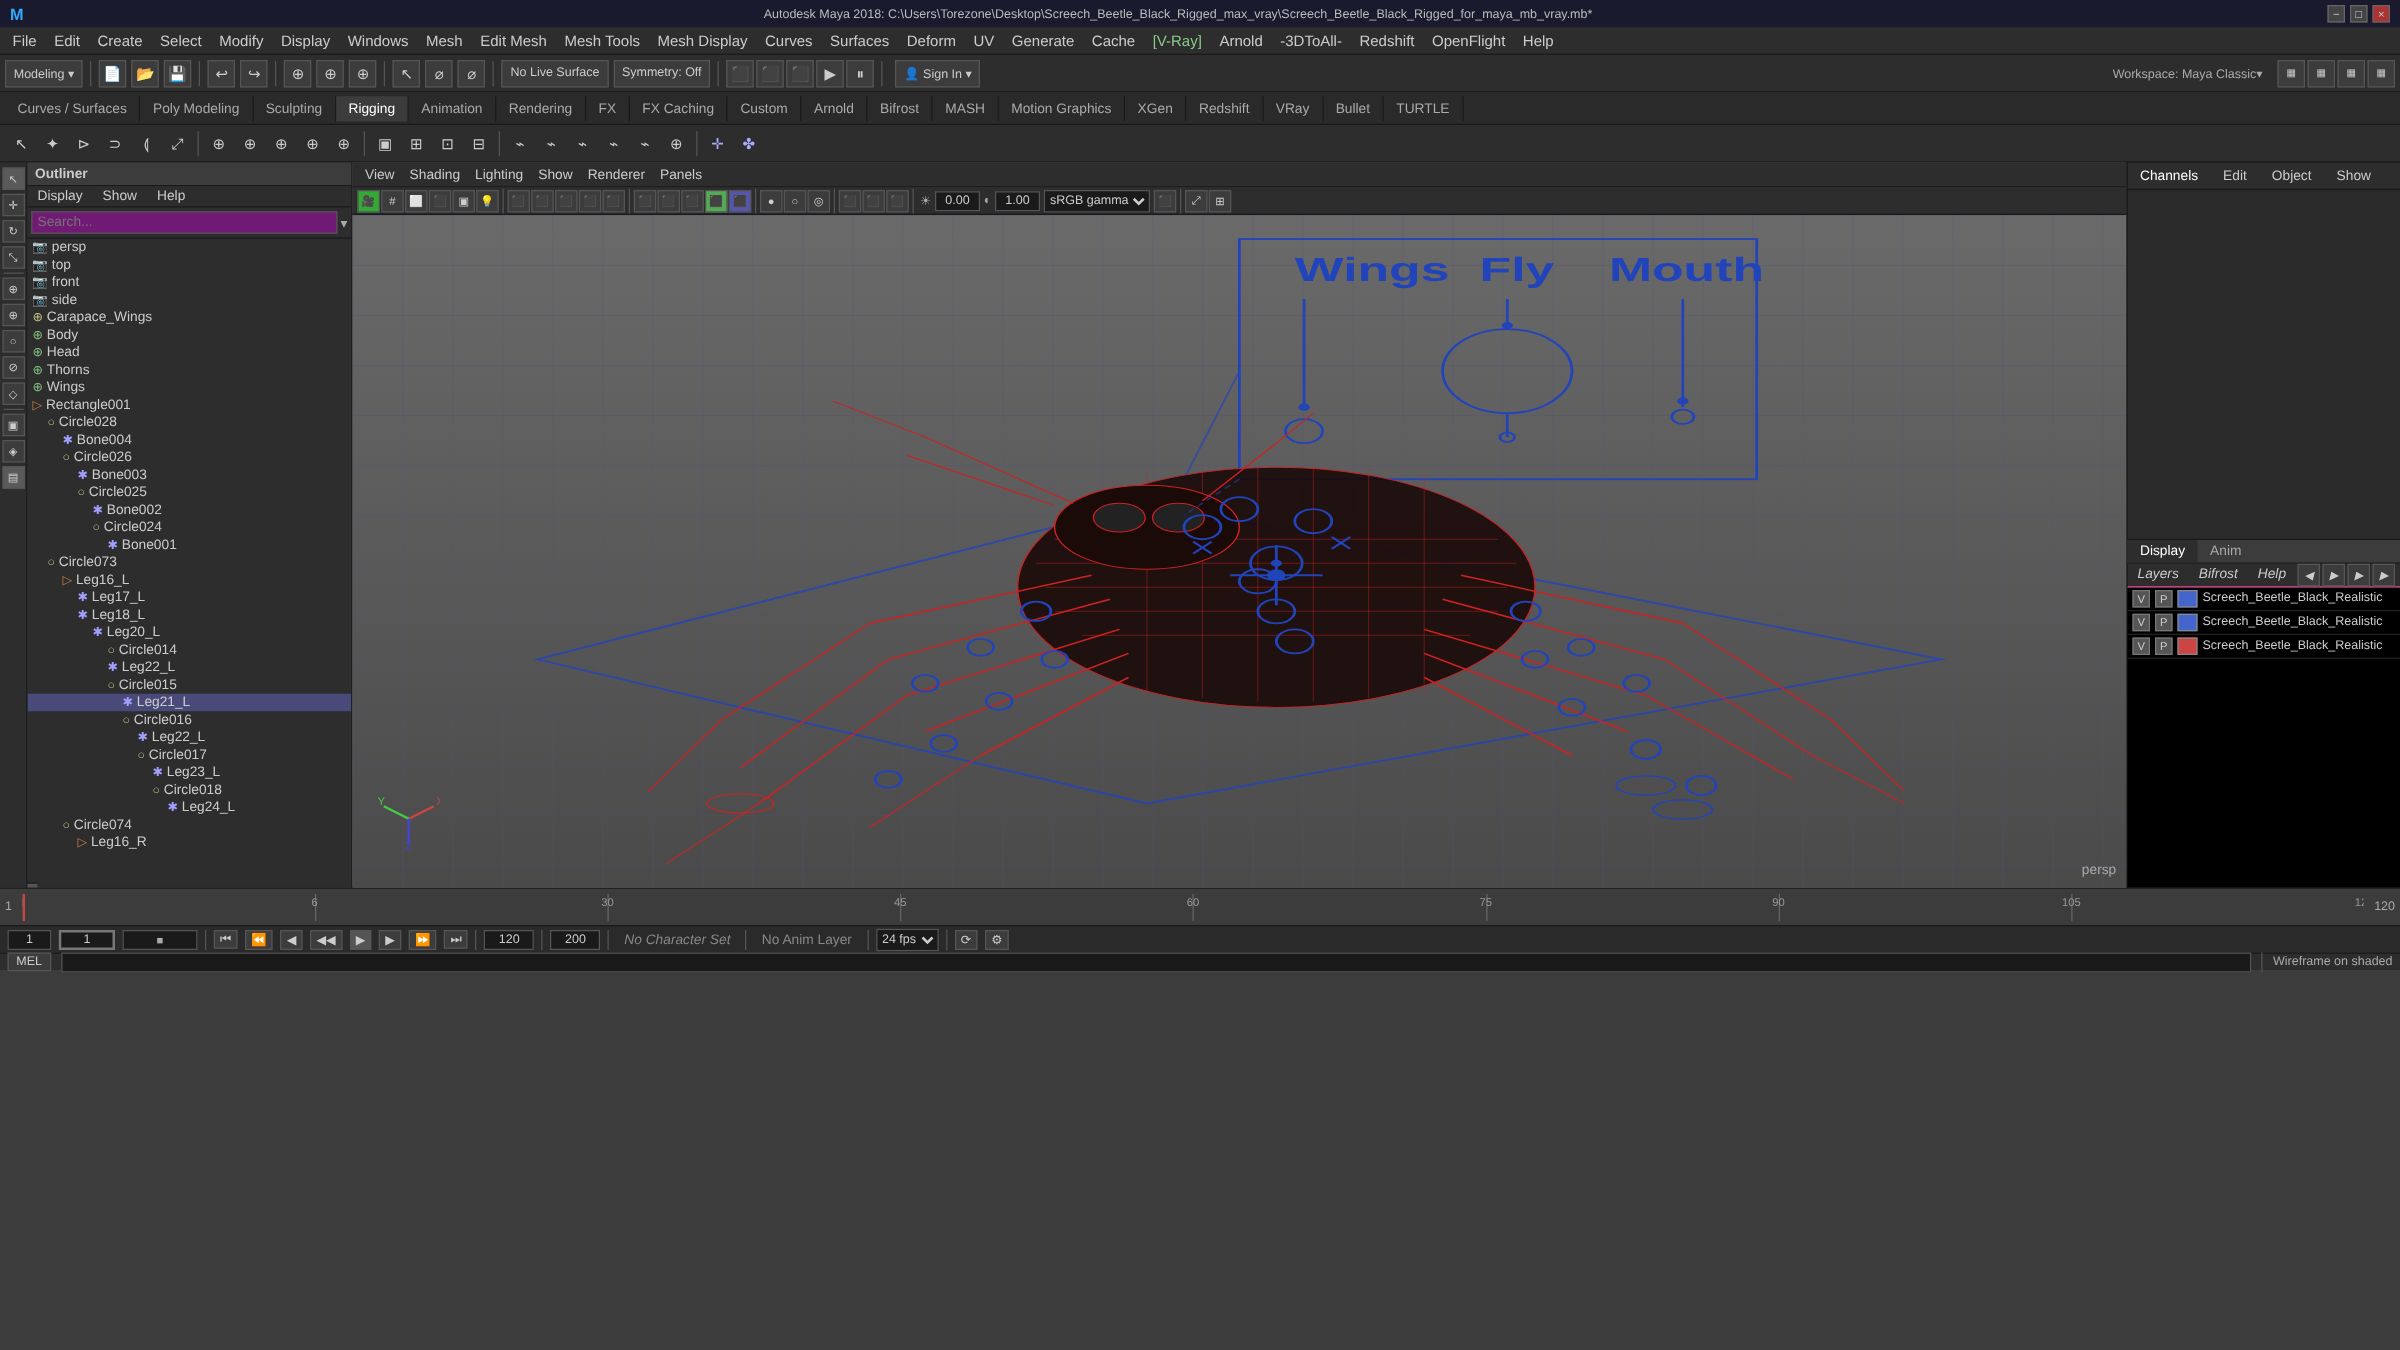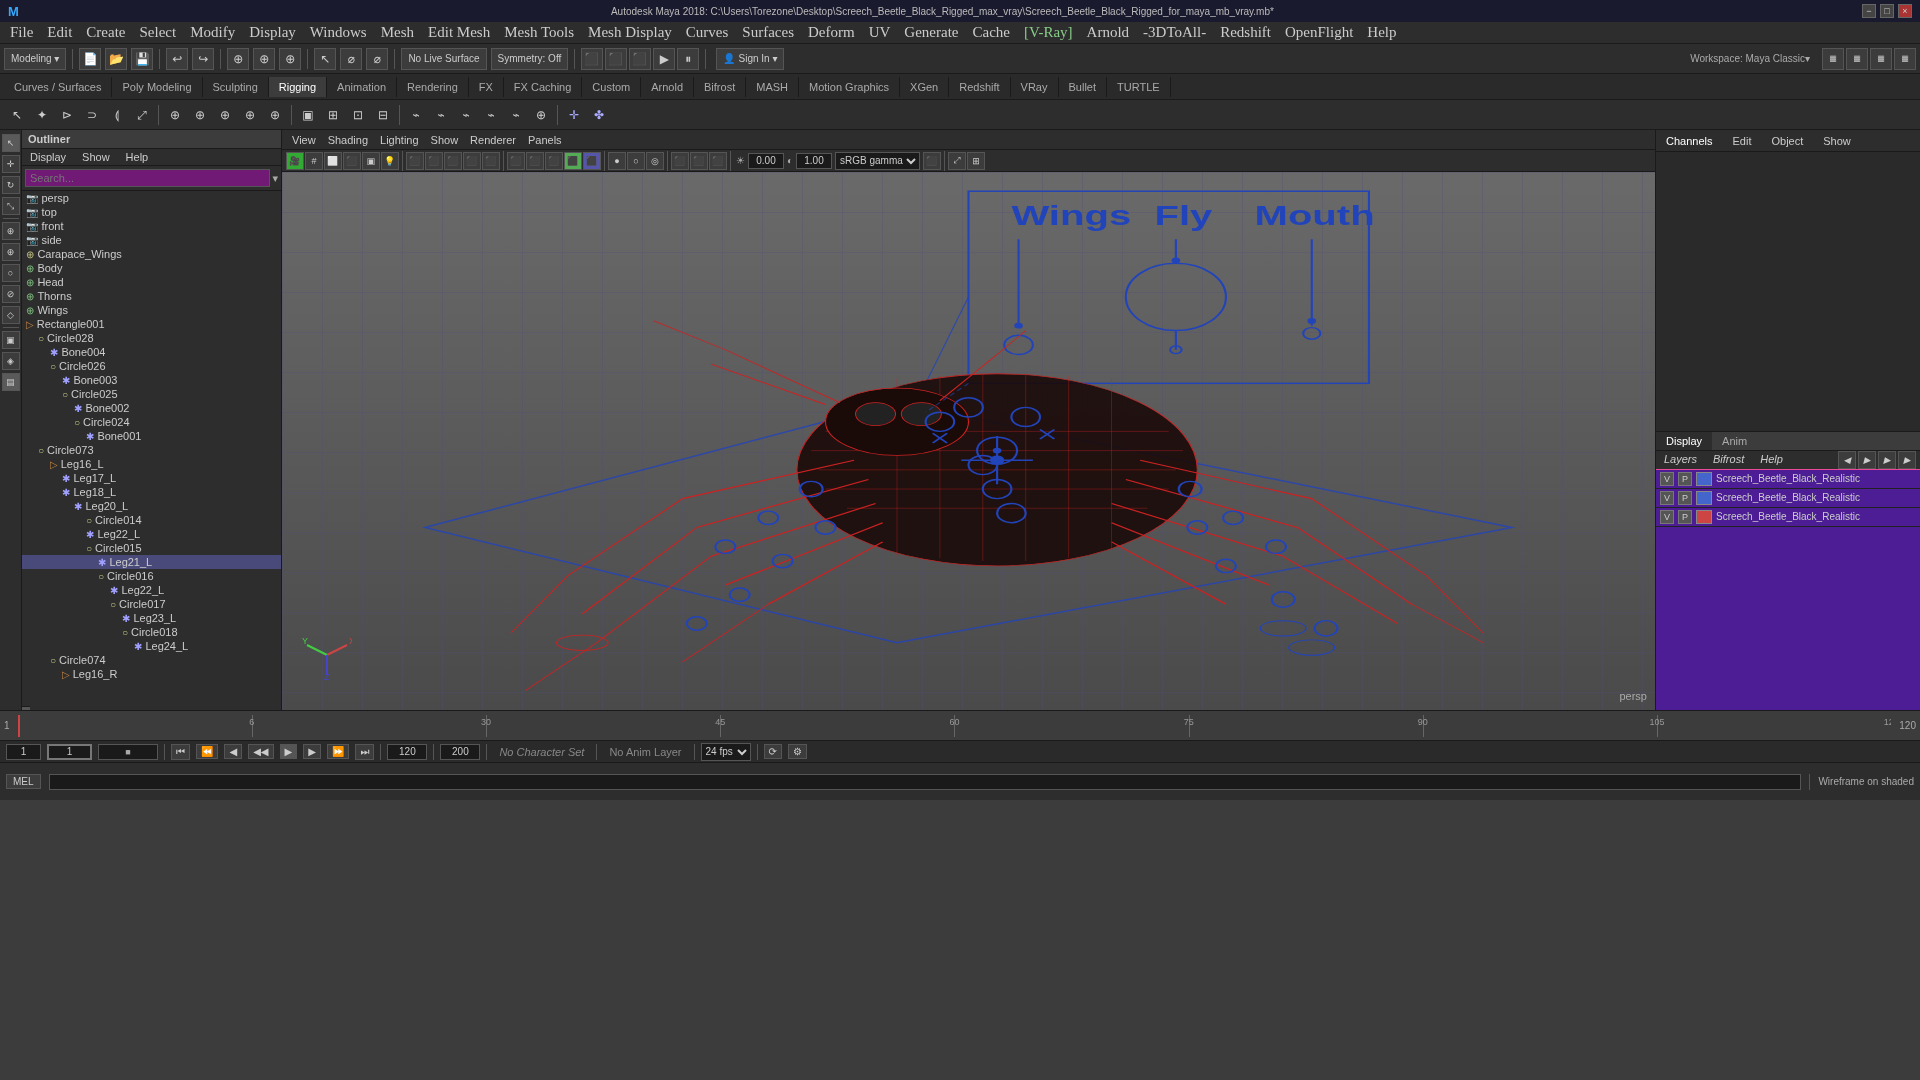--- a/index.html
+++ b/index.html
@@ -26,22 +26,21 @@
       display: flex;
       align-items: center;
       padding: 0 4px;
       gap: 2px;
       border-bottom: 1px solid #1a1a1a;
     }
     .menu-item {
       padding: 2px 6px;
       cursor: pointer;
       color: #cccccc;
-      font-size: 15px;
-      font-family: Liberation Serif, serif;
+      font-size: 12px;
     }
 
     
     #toolbar1 {
       background: #2d2d2d;
       height: 30px;
       display: flex;
       align-items: center;
       padding: 0 4px;
       gap: 4px;
@@ -262,22 +261,22 @@
     .persp-label {
       position: absolute;
       bottom: 8px;
       right: 8px;
       color: #aaa;
       font-size: 11px;
     }
 
     
     #right-panel {
-      width: 265px;
-      background: #4c1d95;
+      width: 219px;
+      background: #000000;
       display: flex;
       flex-direction: column;
       border-left: 1px solid #1a1a1a;
     }
     #channel-box-header {
       background: #2d2d2d;
       height: 22px;
       display: flex;
       align-items: center;
       padding: 0 4px;
@@ -362,21 +361,21 @@
       height: 16px;
       font-size: 10px;
       text-align: center;
     }
     .pb-btn { background: #3c3c3c; border: 1px solid #555; color: #ccc; cursor: pointer; font-size: 10px; padding: 1px 4px; }
     .pb-separator { width: 1px; height: 16px; background: #555; }
 
     
     #status-bar {
       background: #2d2d2d;
-      height: 38px;
+      height: 14px;
       display: flex;
       align-items: center;
       padding: 0 6px;
       gap: 8px;
       border-top: 1px solid #1a1a1a;
     }
     .status-text { font-size: 10px; color: #aaa; }
     .mel-label { background: #3c3c3c; border: 1px solid #555; padding: 1px 6px; color: #ccc; font-size: 10px; cursor: pointer; }
     #mel-input {
       flex: 1;

